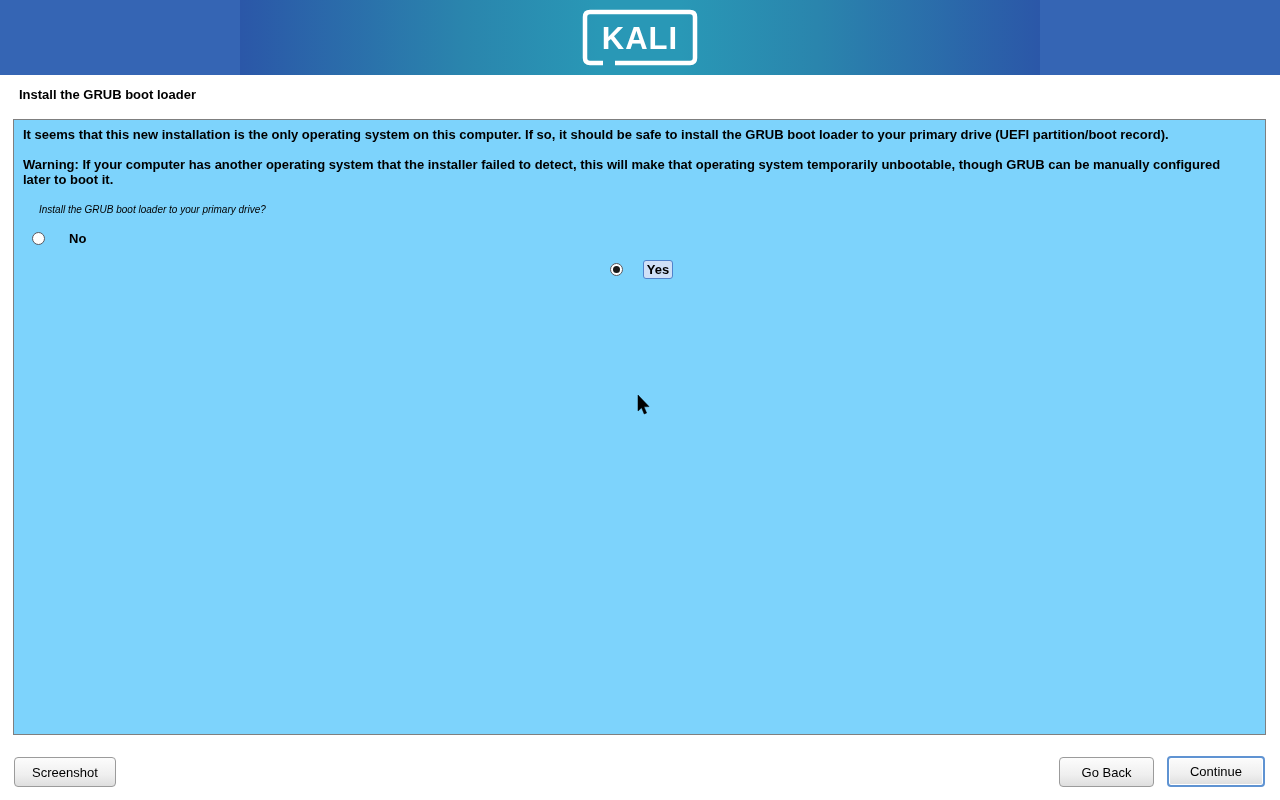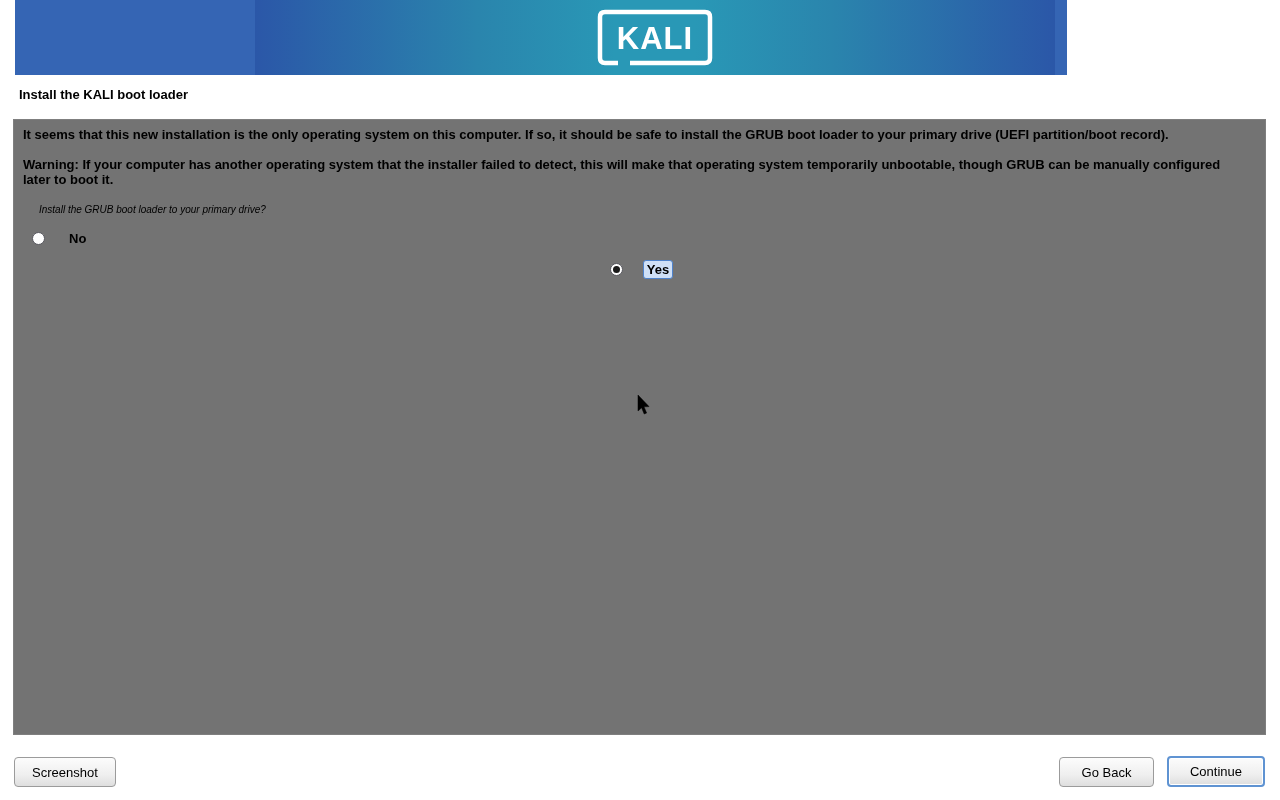--- a/index.html
+++ b/index.html
@@ -7,23 +7,22 @@
     width: 1280px; height: 800px;
     background: #ffffff;
     font-family: "Liberation Sans", "DejaVu Sans", sans-serif;
     overflow: hidden;
     position: relative;
   }
 
   
   .banner {
     position: absolute; left: 0; top: 0;
-    width: 1052px; height: 75px;
+    width: 1280px; height: 75px;
     background: #3565b4;
-    margin-left: 15px;
   }
   .banner-gradient {
     position: absolute; left: 240px; top: 0;
     width: 800px; height: 75px;
     background: linear-gradient(90deg,
       #2b57a8 0%, #2a85ad 28%, #2998b6 45%,
       #2998b6 55%, #2a85ad 72%, #2b57a8 100%);
   }
   .logo {
     position: absolute; left: 581px; top: 8px;
@@ -41,21 +40,21 @@
   .page-title {
     position: absolute; left: 19px; top: 87px;
     font-size: 13px; font-weight: bold; color: #000000;
   }
 
   
   .frame {
     position: absolute; left: 13px; top: 119px;
     width: 1253px; height: 616px;
     border: 1px solid #7f7f7f;
-    background: #737373;
+    background: #7dd3fc;
     padding: 7px 14px 0 9px;
   }
   .frame p {
     font-size: 13px; font-weight: bold; color: #000000;
     line-height: 15px;
     margin-bottom: 15px;
   }
   .question {
     font-size: 10px; font-style: italic; font-weight: normal;
     color: #000000; line-height: 15px;
@@ -121,21 +120,21 @@
 <div class="banner">
   <div class="banner-gradient"></div>
   <div class="logo">
     <svg width="118" height="59" viewBox="0 0 118 59">
       <path d="M 22 55 L 9 55 Q 4 55 4 50 L 4 9 Q 4 4 9 4 L 109 4 Q 114 4 114 9 L 114 50 Q 114 55 109 55 L 34 55" fill="none" stroke="#ffffff" stroke-width="4.5"></path>
     </svg>
     <div class="logo-text">KALI</div>
   </div>
 </div>
 
-<div class="page-title">Install the KALI boot loader</div>
+<div class="page-title">Install the GRUB boot loader</div>
 
 <div class="frame">
   <p>It seems that this new installation is the only operating system on this computer. If so, it should be safe to install the GRUB boot loader to your primary drive (UEFI partition/boot record).</p>
   <p>Warning: If your computer has another operating system that the installer failed to detect, this will make that operating system temporarily unbootable, though GRUB can be manually configured later to boot it.</p>
   <div class="question">Install the GRUB boot loader to your primary drive?</div>
 
   <div class="radio-row">
     <span class="radio"></span>
     <span class="radio-label">No</span>
   </div>

